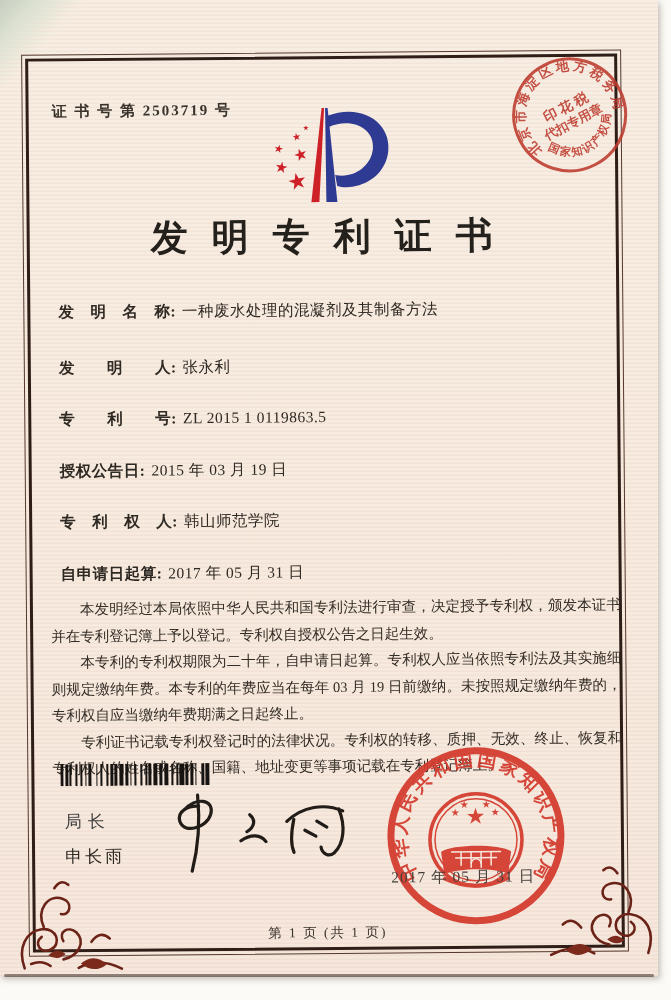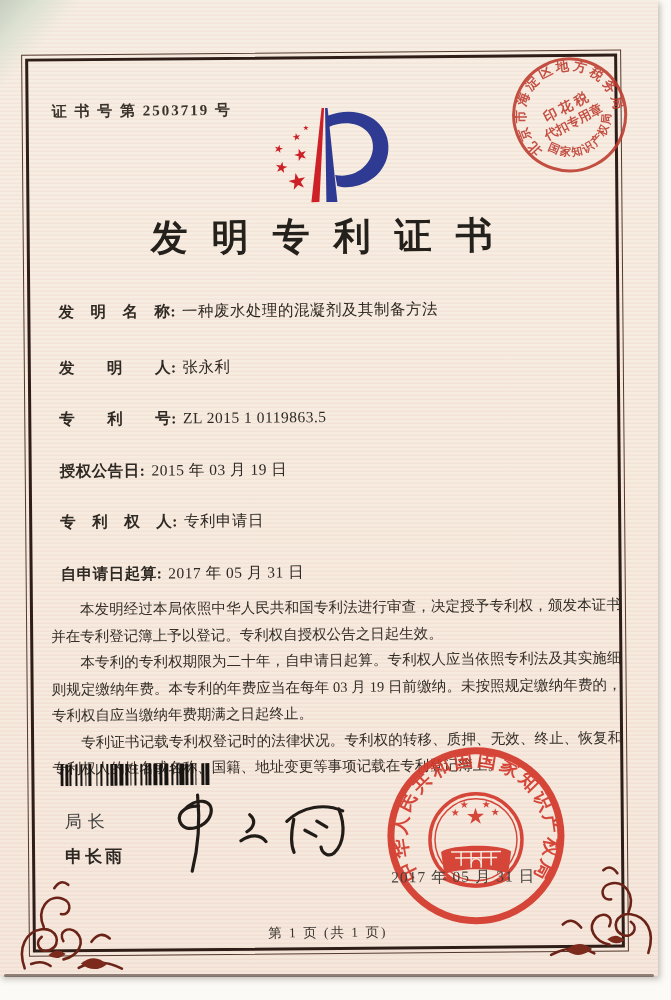--- a/index.html
+++ b/index.html
@@ -39,21 +39,21 @@
   .field-value{padding-left:6px;}
   .paragraphs{
     position:absolute;left:50px;top:594px;width:570px;
     font-size:14.5px;line-height:26.5px;color:#332d26;text-align:justify;
   }
   .paragraphs p{margin:0;text-indent:2em;}
   .barcode{position:absolute;left:58px;top:762px;width:196px;height:22px;display:flex;align-items:stretch;overflow:hidden;}
   .barcode .bar{background:#171310;flex:none;}
   .barcode .gap{background:transparent;flex:none;}
   .director-label{position:absolute;left:62px;top:808px;font-size:17px;color:#404040;letter-spacing:6px;}
-  .director-name{position:absolute;left:62px;top:843px;font-size:17px;color:#2c2721;letter-spacing:3px;font-weight:bold;}
+  .director-name{position:absolute;left:62px;top:843px;font-size:17px;color:#2c2721;letter-spacing:3px;}
   .signature{position:absolute;left:150px;top:788px;}
   .seal{position:absolute;left:378px;top:733px;opacity:0.93;}
   .seal-date{
     position:absolute;left:388px;top:868px;font-size:15.5px;color:#45403a;
     letter-spacing:1px;z-index:6;white-space:nowrap;
   }
   .stamp{position:absolute;left:512px;top:56px;transform:rotate(-27deg);opacity:0.88;z-index:5;}
   .footer{
     position:absolute;left:25px;top:924px;width:598px;text-align:center;
     font-size:13.5px;color:#39332c;letter-spacing:2px;
@@ -147,21 +147,21 @@
     <div class="field-row" style="top:356px;">
       <span class="field-label">发　　明　　人:</span><span class="field-value">张永利</span>
     </div>
     <div class="field-row" style="top:407px;">
       <span class="field-label">专　　利　　号:</span><span class="field-value">ZL 2015 1 0119863.5</span>
     </div>
     <div class="field-row" style="top:459px;">
       <span class="field-label">授权公告日:</span><span class="field-value">2015 年 03 月 19 日</span>
     </div>
     <div class="field-row" style="top:510px;">
-      <span class="field-label">专　利　权　人:</span><span class="field-value">专利申请日</span>
+      <span class="field-label">专　利　权　人:</span><span class="field-value">韩山师范学院</span>
     </div>
     <div class="field-row" style="top:562px;">
       <span class="field-label">自申请日起算:</span><span class="field-value">2017 年 05 月 31 日</span>
     </div>
   </div>
 
   <div class="paragraphs">
     <p>本发明经过本局依照中华人民共和国专利法进行审查，决定授予专利权，颁发本证书并在专利登记簿上予以登记。专利权自授权公告之日起生效。</p>
     <p>本专利的专利权期限为二十年，自申请日起算。专利权人应当依照专利法及其实施细则规定缴纳年费。本专利的年费应当在每年 03 月 19 日前缴纳。未按照规定缴纳年费的，专利权自应当缴纳年费期满之日起终止。</p>
     <p>专利证书记载专利权登记时的法律状况。专利权的转移、质押、无效、终止、恢复和专利权人的姓名或名称、国籍、地址变更等事项记载在专利登记簿上。</p>

